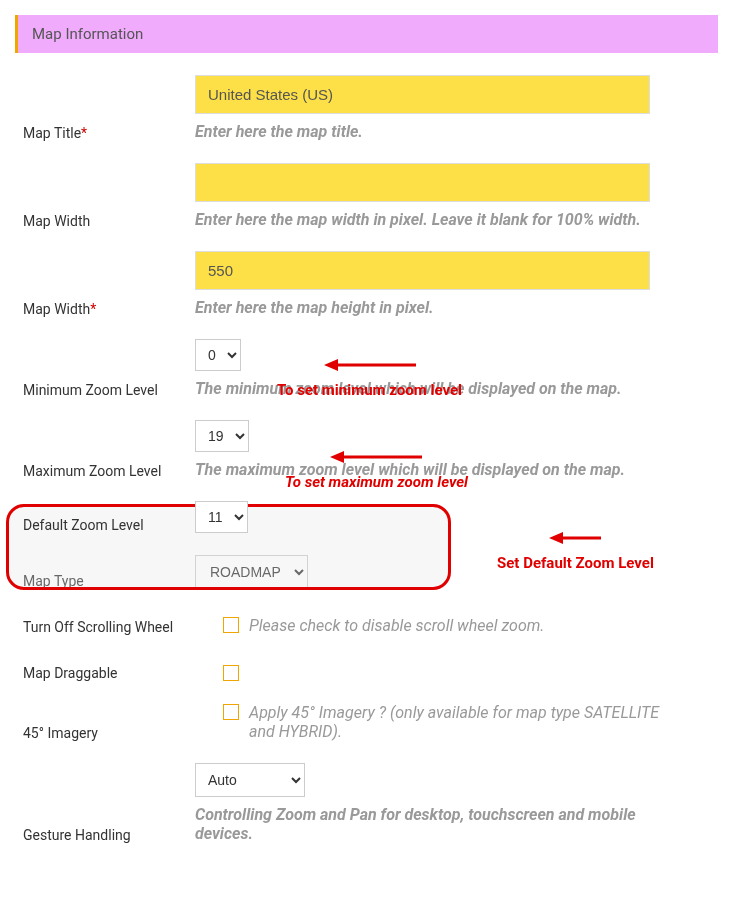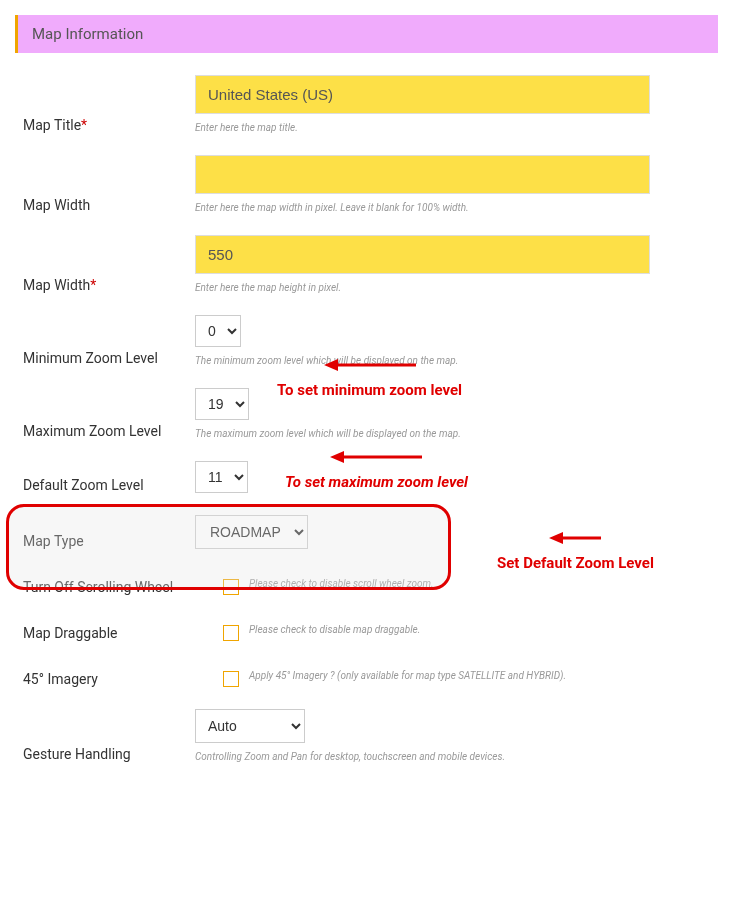--- a/index.html
+++ b/index.html
@@ -53,42 +53,43 @@
     .select-input {
       padding: 6px 8px;
       border: 1px solid #ccc;
       font-size: 14px;
       background: #fff;
       color: #333;
     }
     .helper-text {
       display: block;
       margin-top: 8px;
-      font-size: 10px;
+      font-size: 16px;
       font-style: italic;
       color: #999;
+      font-weight: bold;
     }
     .checkbox-row {
       display: flex;
       align-items: flex-start;
       gap: 10px;
     }
     .checkbox-box {
       width: 16px;
       height: 16px;
       border: 1.5px solid #f0a500;
       background: #fff;
       margin-left: 28px;
       margin-top: 1px;
       flex-shrink: 0;
       appearance: none;
       -webkit-appearance: none;
     }
     .checkbox-label {
-      font-size: 10px;
+      font-size: 16px;
       font-style: italic;
       color: #999;
     }
     .highlight-box {
       border: 3px solid #e00000;
       border-radius: 18px;
       background: rgba(230, 230, 230, 0.3);
       position: absolute;
       left: 6px;
       width: 445px;
@@ -191,21 +192,20 @@
     <div class="form-field checkbox-row">
       <input type="checkbox" class="checkbox-box" style="">
       <span class="checkbox-label">Please check to disable scroll wheel zoom.</span>
     </div>
   </div>
 
   <div class="form-row">
     <div class="form-label">Map Draggable</div>
     <div class="form-field checkbox-row">
       <input type="checkbox" class="checkbox-box" style="">
-      <span class="checkbox-label">Please check to disable map draggable.</span>
     </div>
   </div>
 
   <div class="form-row">
     <div class="form-label">45° Imagery</div>
     <div class="form-field checkbox-row">
       <input type="checkbox" class="checkbox-box" style="">
       <span class="checkbox-label">Apply 45° Imagery ? (only available for map type SATELLITE and HYBRID).</span>
     </div>
   </div>

